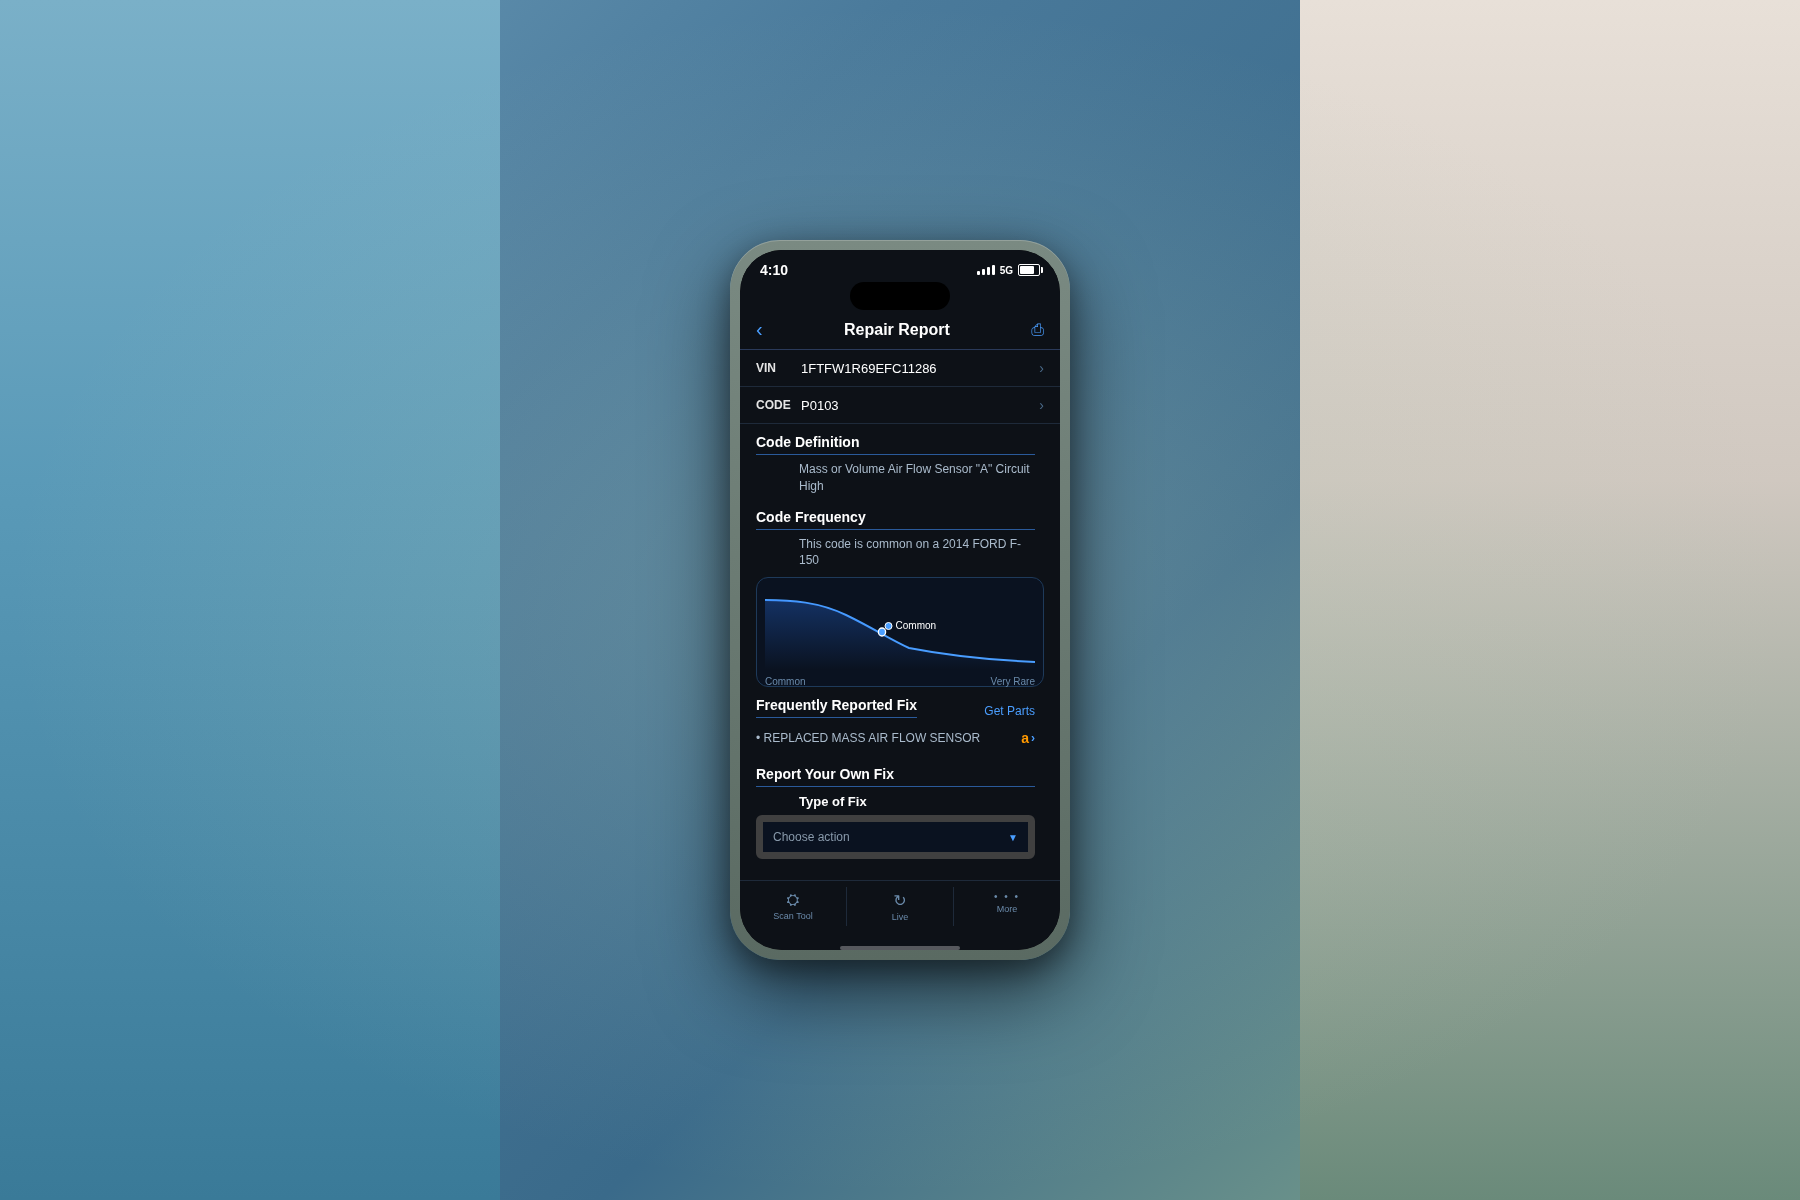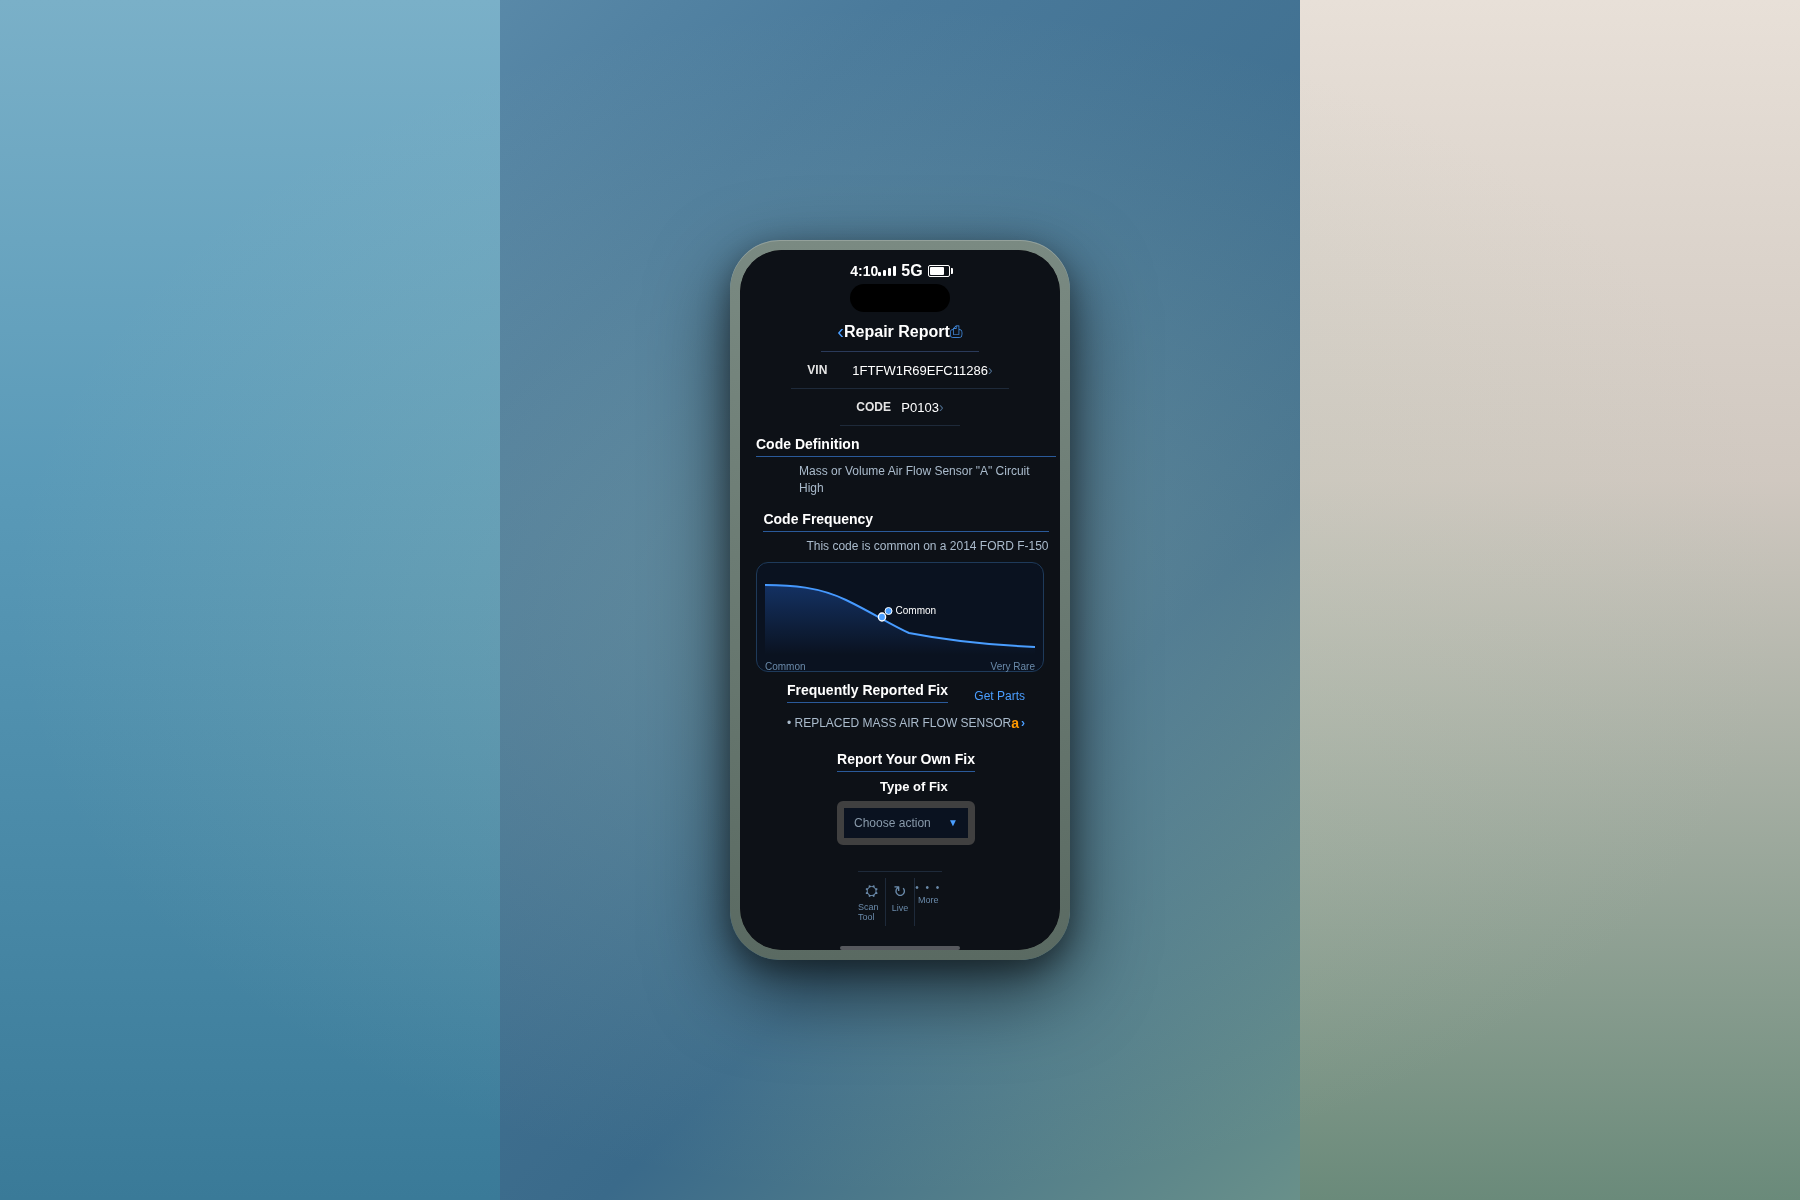--- a/index.html
+++ b/index.html
@@ -82,21 +82,20 @@
 
     
     .phone-screen {
       width: 100%;
       height: 100%;
       background: #0d1117;
       border-radius: 42px;
       overflow: hidden;
       display: flex;
       flex-direction: column;
-      align-items: center;
     }
 
     
     .status-bar {
       display: flex;
       justify-content: space-between;
       align-items: center;
       padding: 12px 20px 4px 20px;
       background: #0d1117;
       flex-shrink: 0;
@@ -120,21 +119,21 @@
       gap: 2px;
     }
 
     .signal-bar {
       width: 3px;
       background: white;
       border-radius: 1px;
     }
 
     .status-5g {
-      font-size: 16px;
+      font-size: 10px;
       font-weight: 700;
       color: white;
     }
 
     .battery-icon {
       width: 22px;
       height: 12px;
       border: 1.5px solid white;
       border-radius: 2px;
       position: relative;
@@ -261,21 +260,21 @@
     }
 
     .btn-yes {
       background: #2a7aff;
       color: white;
       border: none;
     }
 
     
     .section {
-      padding: 10px 4px 4px 16px;
+      padding: 10px 25px 4px 16px;
     }
 
     .section-title {
       color: white;
       font-size: 14px;
       font-weight: 700;
       border-bottom: 1px solid #2a5a9a;
       padding-bottom: 4px;
       margin-bottom: 6px;
     }

